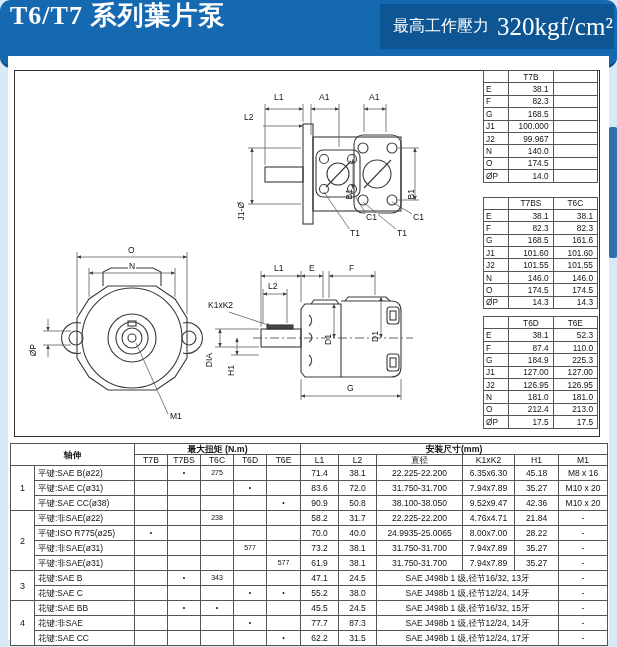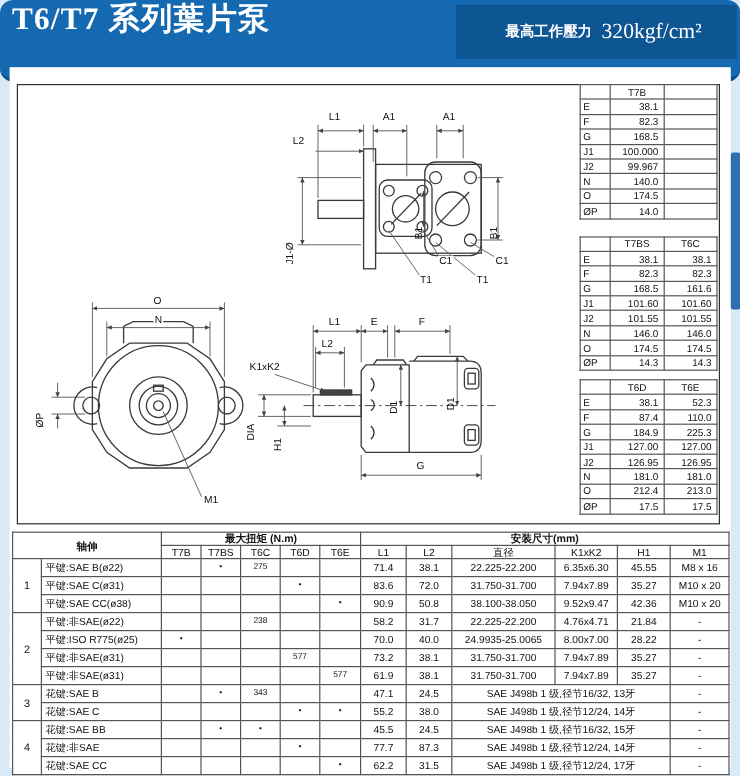--- a/index.html
+++ b/index.html
@@ -23,22 +23,22 @@
   }
   .title-sub{
     font-family:"Liberation Serif","DejaVu Serif",serif;
     font-size:11.5px;line-height:13px;
   }
   .pressure-badge{
     position:absolute;right:3px;top:4px;width:234px;height:45px;
     background:var(--badge_bg,#0e5594);
     display:flex;align-items:center;justify-content:center;gap:8px;color:#fff;
   }
-  .pressure-label{font-size:12px;font-weight:bold;margin-left:12px;}
-  .pressure-value{font-family:"Liberation Serif","DejaVu Serif",serif;font-size:18px;}
+  .pressure-label{font-size:16px;font-weight:normal;margin-left:12px;}
+  .pressure-value{font-family:"Liberation Serif","DejaVu Serif",serif;font-size:25px;}
   
   .content-bg{position:absolute;left:8px;top:56px;width:601px;height:584px;background:#fff;}
   
   .drawing-box{
     position:absolute;left:14px;top:70px;width:584px;height:365px;
     border:1.5px solid #2e2e2e;background:#fff;box-sizing:content-box;
   }
   .drawing-box svg{position:absolute;left:0;top:0;}
   .dlabel{
     position:absolute;font-size:8.5px;line-height:9px;color:#111;
@@ -439,21 +439,21 @@
         <td class="nm">平键:SAE B(ø22)</td>
         <td class="mk"></td>
         <td class="mk">•</td>
         <td class="mk">275</td>
         <td class="mk"></td>
         <td class="mk"></td>
         <td>71.4</td>
         <td>38.1</td>
         <td>22.225-22.200</td>
         <td>6.35x6.30</td>
-        <td>45.55</td>
+        <td>45.18</td>
         <td>M8 x 16</td>
       </tr>
       <tr>
         <td class="nm">平键:SAE C(ø31)</td>
         <td class="mk"></td>
         <td class="mk"></td>
         <td class="mk"></td>
         <td class="mk">•</td>
         <td class="mk"></td>
         <td>83.6</td>

